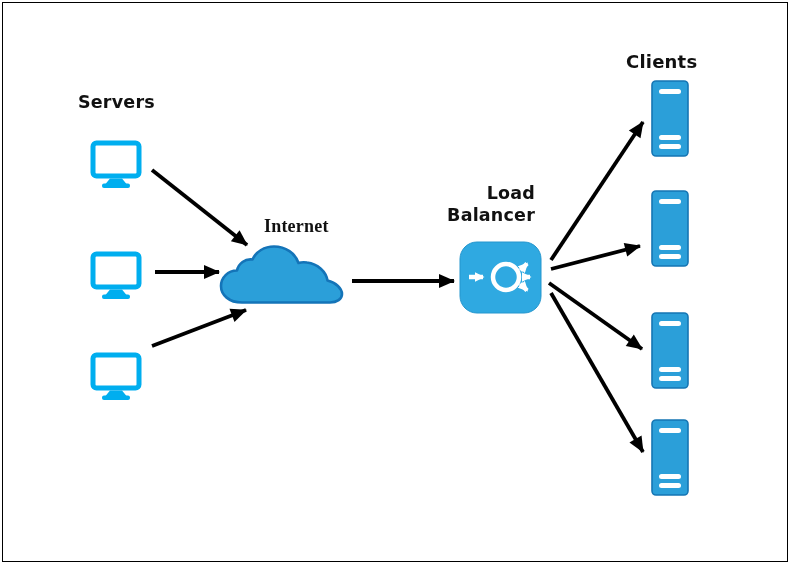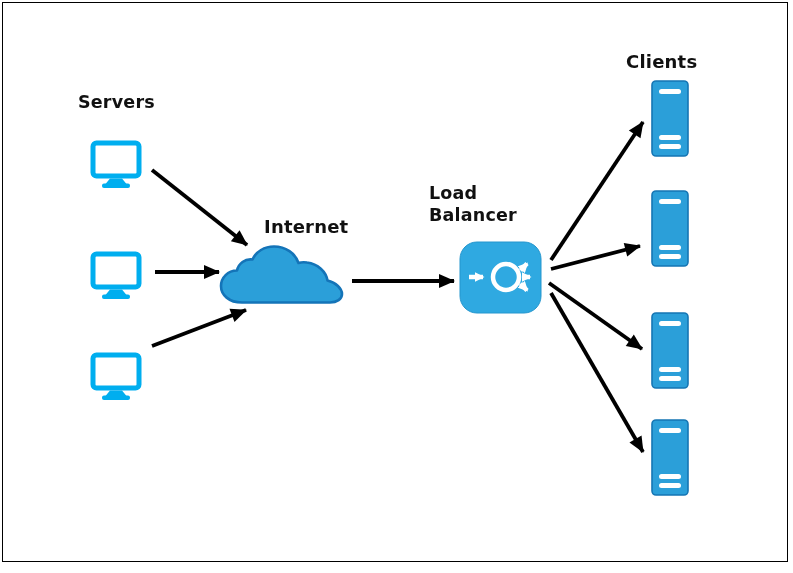--- a/index.html
+++ b/index.html
@@ -2,22 +2,22 @@
 <html><head>
 <meta charset="utf-8">
 <style>
   html,body{margin:0;padding:0;background:#ffffff;}
   body{font-family:"DejaVu Sans","Liberation Sans",sans-serif;}
   .canvas{position:relative;width:793px;height:573px;background:#ffffff;overflow:hidden;}
   .frame{position:absolute;left:2px;top:2px;width:786px;height:560px;border:1.6px solid #000;box-sizing:border-box;}
   .arrows{position:absolute;left:0;top:0;width:793px;height:573px;pointer-events:none;}
   .lbl{position:absolute;font-weight:700;color:#111111;font-size:17.5px;white-space:nowrap;letter-spacing:.2px;}
   .lbl-clients{left:78px;top:92px;}
-  .lbl-internet{left:264px;top:216px;font-size:18px;}
-  .lbl-lb{left:429px;top:182px;width:120px;text-align:left;line-height:22px;white-space:normal;}
+  .lbl-internet{left:264px;top:216px;font-size:18px;font-family:Liberation Serif, serif;}
+  .lbl-lb{left:415px;top:182px;width:120px;text-align:right;line-height:22px;white-space:normal;}
   .lbl-servers{left:626px;top:51px;font-size:18px;}
   .icon{position:absolute;}
   .mon1{left:90px;top:140px;}
   .mon2{left:90px;top:251px;}
   .mon3{left:90px;top:352px;}
   .cloud{left:219px;top:245px;}
   .lb{left:459px;top:241px;}
   .srv1{left:651px;top:80px;}
   .srv2{left:651px;top:190px;}
   .srv3{left:651px;top:312px;}

